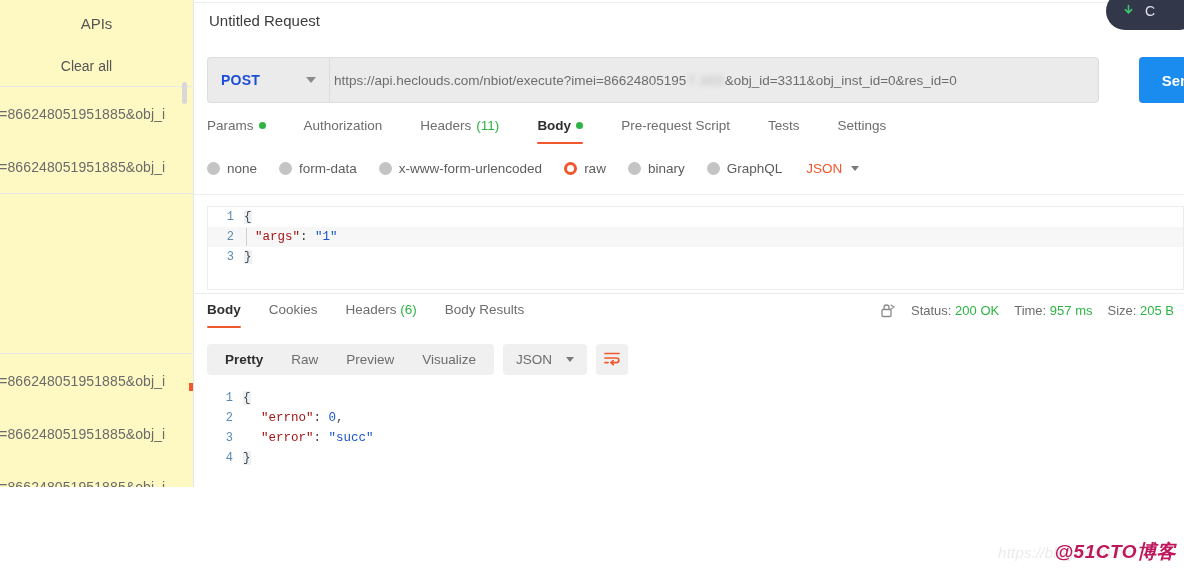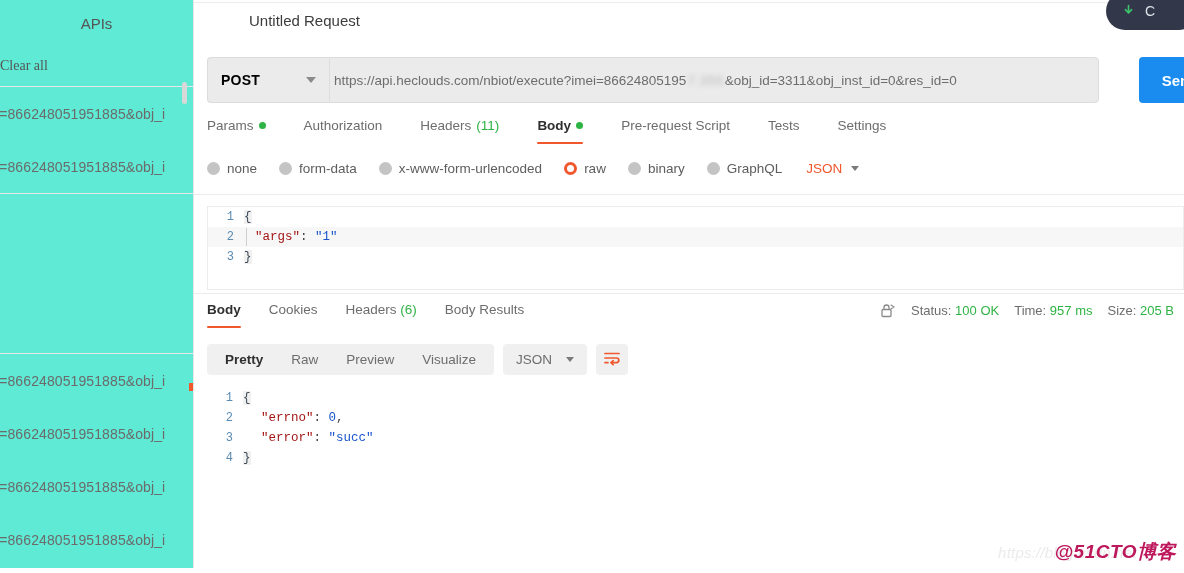--- a/index.html
+++ b/index.html
@@ -17,41 +17,40 @@
     width: 1184px;
     height: 573px;
     display: flex;
     background: #ffffff;
   }
 
   
   .sidebar {
     position: relative;
     width: 194px;
-    height: 568px;
-    background: #5eead4;
+    height: 487px;
+    background: #fef9c3;
     border-right: 1px solid #e6e6e6;
     flex: 0 0 194px;
     overflow: hidden;
   }
   .sidebar-header {
     height: 46px;
     display: flex;
     align-items: center;
     justify-content: center;
     font-size: 15px;
     color: #555555;
   }
   .sidebar-clear-row {
     height: 40px;
     display: flex;
     align-items: center;
-    justify-content: flex-start;
+    justify-content: center;
     padding-right: 20px;
-    font-family: Liberation Serif, serif;
   }
   .clear-all {
     font-size: 14px;
     color: #555555;
     cursor: pointer;
   }
   .sidebar-divider {
     height: 1px;
     background: #e8e8e8;
     margin: 0;
@@ -109,21 +108,20 @@
     border-bottom: 1px solid #ececec;
     background: #fff;
   }
 
   .req-title {
     position: absolute;
     left: 15px;
     top: 12px;
     font-size: 15px;
     color: #3c3c3c;
-    margin-left: 40px;
   }
 
   
   .dark-pill {
     position: absolute;
     right: -14px;
     top: -8px;
     width: 92px;
     height: 38px;
     background: #32384a;
@@ -160,21 +158,21 @@
     border-right: none;
     border-radius: 4px 0 0 4px;
     display: flex;
     align-items: center;
     justify-content: space-between;
     padding: 0 13px;
     cursor: pointer;
   }
   .method-box .m-label {
     font-size: 14px;
-    color: #000000;
+    color: #1d4ed8;
     font-weight: 600;
     letter-spacing: 0.2px;
   }
   .caret {
     width: 0; height: 0;
     border-left: 5px solid transparent;
     border-right: 5px solid transparent;
     border-top: 6px solid #8b8b8b;
   }
   .url-box {
@@ -665,21 +663,21 @@
     <div class="resp-meta">
       <span class="lock-icon">
         <svg width="17" height="17" viewBox="0 0 17 17">
           <rect x="3" y="7.5" width="9" height="7" rx="1" fill="none" stroke="#8b8b8b" stroke-width="1.3"></rect>
           <path d="M5 7.5 V5.5 a2.5 2.5 0 0 1 5 0 V7.5" fill="none" stroke="#8b8b8b" stroke-width="1.3"></path>
           <path d="M12 3 L15 5 L12 7" fill="none" stroke="#8b8b8b" stroke-width="1.1" stroke-linecap="round"></path>
         </svg>
       </span>
       <span>
         <span>Status:</span>
-        <span class="meta-val">100 OK</span>
+        <span class="meta-val">200 OK</span>
       </span>
       <span>
         <span>Time:</span>
         <span class="meta-val">957 ms</span>
       </span>
       <span>
         <span>Size:</span>
         <span class="meta-val">205 B</span>
       </span>
     </div>

